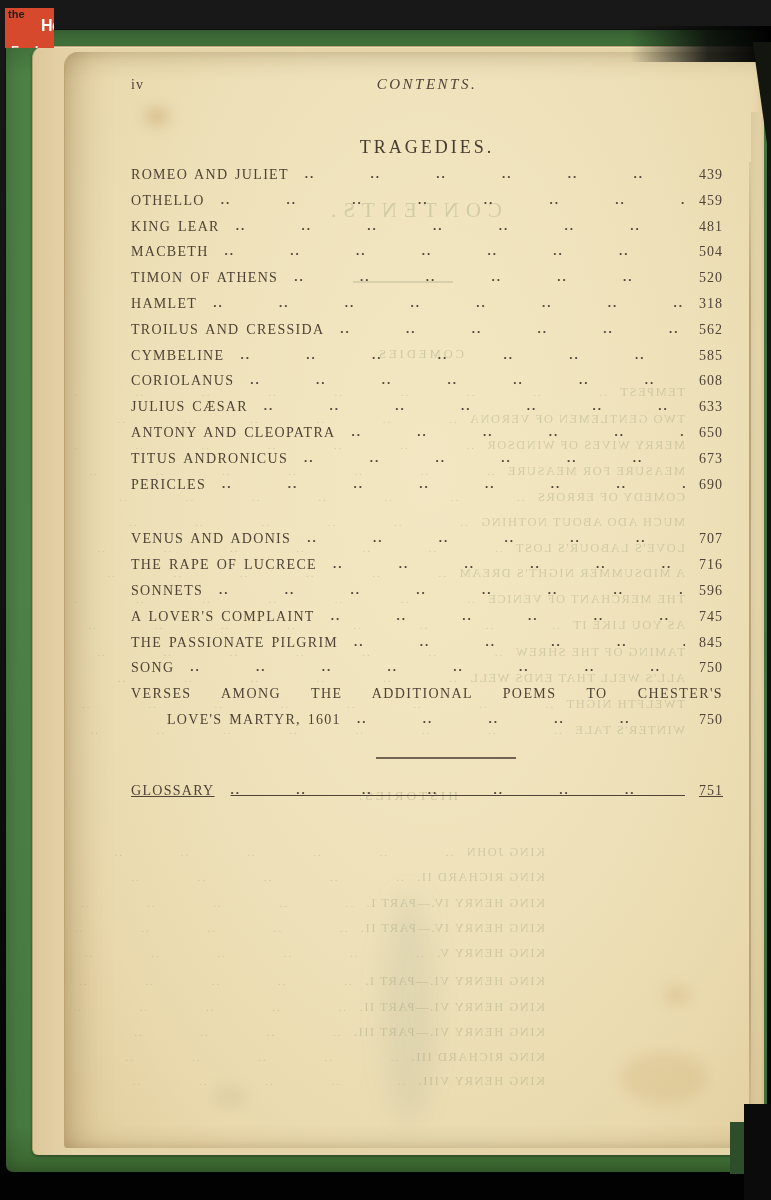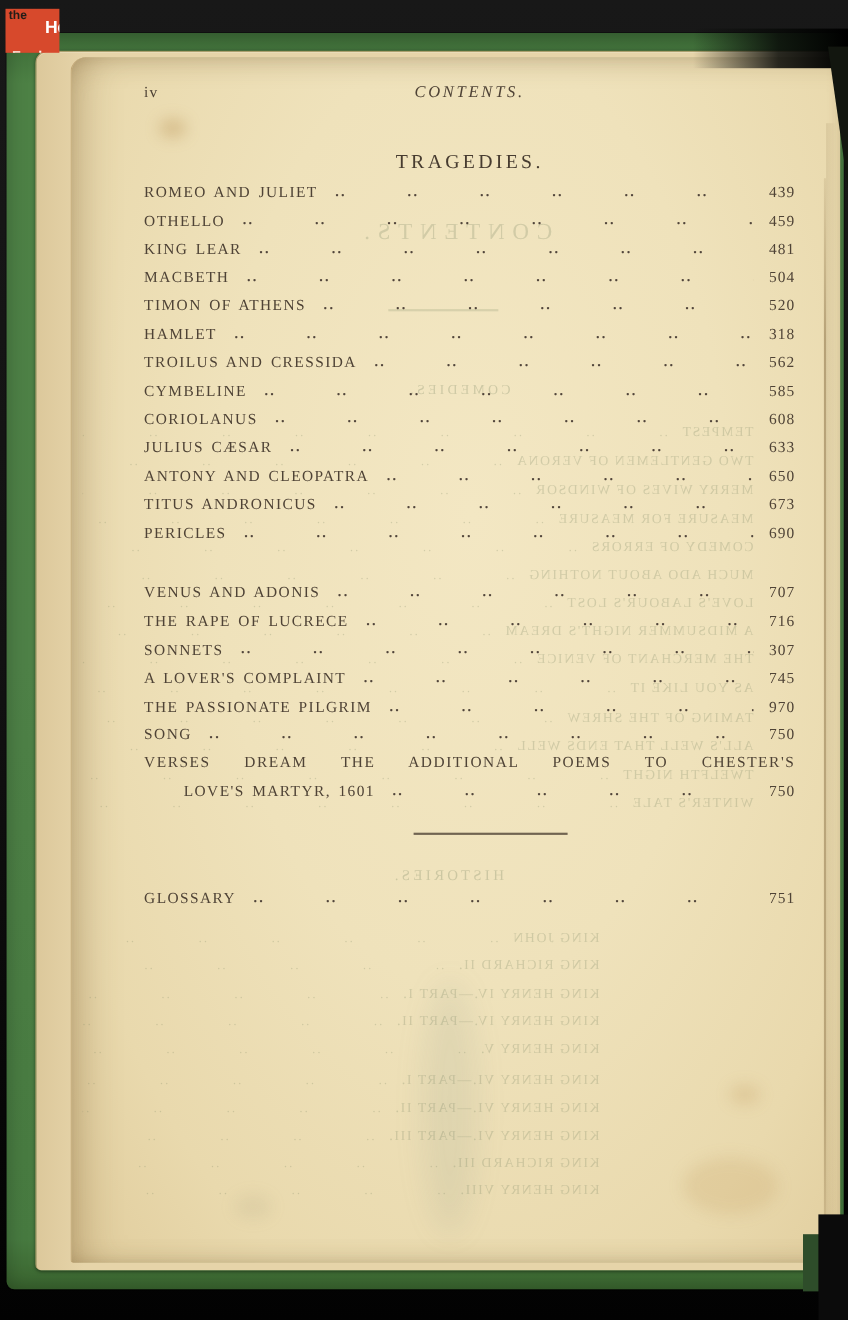--- a/index.html
+++ b/index.html
@@ -72,21 +72,21 @@
   .page-label{text-align:right;font-size:10px;letter-spacing:1.5px;margin-top:12px;color:#574a3b;}
   .sec-0 .toc-rows{margin-top:9px;}
   .sec-1 .toc-rows{margin-top:25px;}
   .toc-row{display:flex;align-items:baseline;height:25.8px;font-size:14px;letter-spacing:1.3px;word-spacing:2px;white-space:nowrap;}
   .leader{flex:1 1 auto;overflow:hidden;white-space:nowrap;font-size:13px;font-weight:bold;
     letter-spacing:2px;word-spacing:50px;padding:0 10px 0 16px;position:relative;top:-1px;color:#50443a;}
   .pnum{min-width:38px;text-align:right;font-size:14px;letter-spacing:1px;}
   .justify-line{text-align:justify;text-align-last:justify;height:25.8px;font-size:14px;letter-spacing:1.4px;}
   .toc-row.wrap2{padding-left:36px;}
   .rule{width:140px;height:2px;background:#5a4d3e;margin:19px 0 0 245px;opacity:.85;}
-  .glossary-slot{margin-top:50px;}
+  .glossary-slot{margin-top:24px;text-decoration:underline;}
 
   
   .corner-tr{position:absolute;left:744px;top:42px;width:27px;height:130px;background:#12160f;
     clip-path:polygon(32% 0,100% 0,100% 100%);}
   .corner-top-fade{position:absolute;left:630px;top:26px;width:141px;height:36px;
     background:linear-gradient(90deg,rgba(8,10,8,0),rgba(8,10,8,.85) 55%,#000);}
   .corner-br-black{position:absolute;left:744px;top:1104px;width:27px;height:96px;background:#0b0b0b;}
   .corner-br-green{position:absolute;left:730px;top:1122px;width:19px;height:52px;background:#2e4d2a;}
 
   
@@ -305,38 +305,38 @@
                 <span class="pnum">707</span>
               </div>
               <div class="toc-row">
                 <span class="toc-title">THE RAPE OF LUCRECE</span>
                 <span class="leader">.. .. .. .. .. .. .. .. .. .. .. .. .. ..</span>
                 <span class="pnum">716</span>
               </div>
               <div class="toc-row">
                 <span class="toc-title">SONNETS</span>
                 <span class="leader">.. .. .. .. .. .. .. .. .. .. .. .. .. ..</span>
-                <span class="pnum">307</span>
+                <span class="pnum">596</span>
               </div>
               <div class="toc-row">
                 <span class="toc-title">A LOVER'S COMPLAINT</span>
                 <span class="leader">.. .. .. .. .. .. .. .. .. .. .. .. .. ..</span>
                 <span class="pnum">745</span>
               </div>
               <div class="toc-row">
                 <span class="toc-title">THE PASSIONATE PILGRIM</span>
                 <span class="leader">.. .. .. .. .. .. .. .. .. .. .. .. .. ..</span>
-                <span class="pnum">970</span>
+                <span class="pnum">845</span>
               </div>
               <div class="toc-row">
                 <span class="toc-title">SONG</span>
                 <span class="leader">.. .. .. .. .. .. .. .. .. .. .. .. .. ..</span>
                 <span class="pnum">750</span>
               </div>
-              <div class="justify-line">VERSES DREAM THE ADDITIONAL POEMS TO CHESTER'S</div>
+              <div class="justify-line">VERSES AMONG THE ADDITIONAL POEMS TO CHESTER'S</div>
               <div class="toc-row wrap2">
                 <span class="toc-title">LOVE'S MARTYR, 1601</span>
                 <span class="leader">.. .. .. .. .. .. .. .. .. .. .. .. .. ..</span>
                 <span class="pnum">750</span>
               </div>
             </div>
           </div>
         </div>
 
       <div class="rule"></div>

